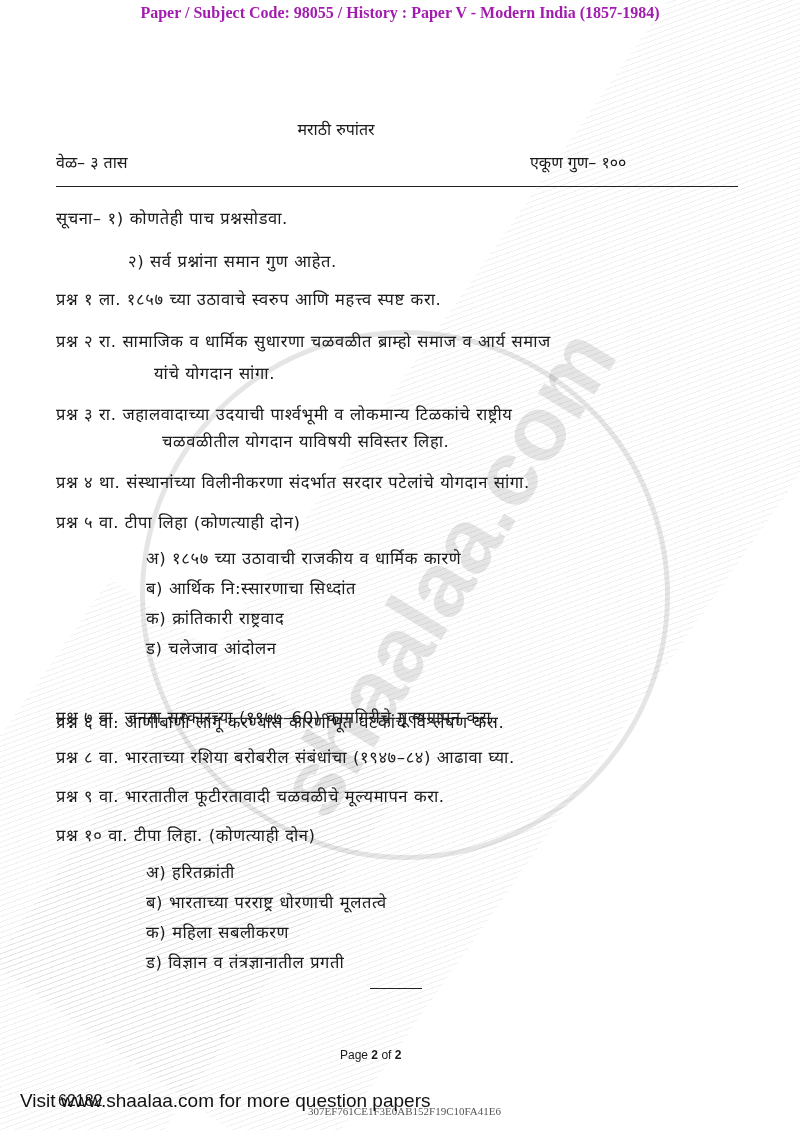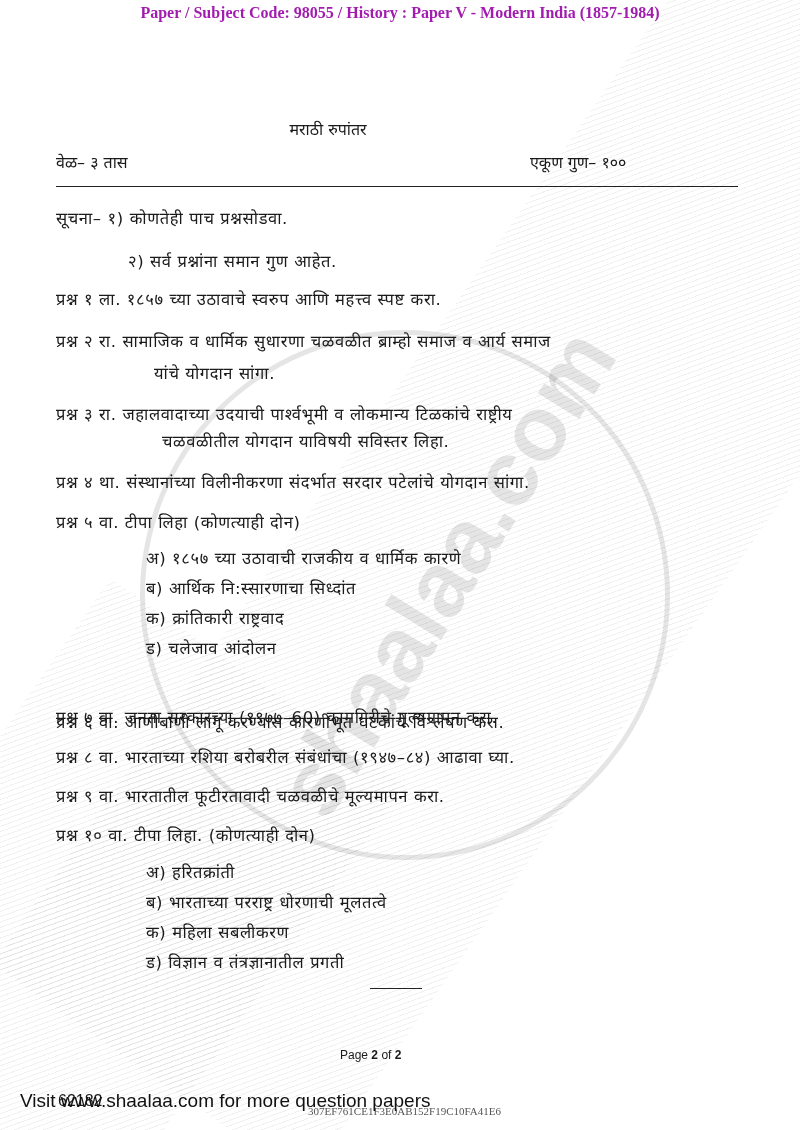--- a/index.html
+++ b/index.html
@@ -22,21 +22,21 @@
   .wm-text {
     position: absolute; left: 170px; top: 520px; transform: rotate(-58deg);
     font-family: "Liberation Sans", sans-serif; font-size: 92px; font-weight: bold;
     color: rgba(0,0,0,0.10); pointer-events: none; white-space: nowrap;
   }
   .header-code {
     position: absolute; top: 4px; left: 0; width: 800px; text-align: center;
     font-family: "Liberation Serif", serif; font-weight: bold; font-size: 16px; color: #a21caf;
   }
   .heading {
-    position: absolute; top: 118px; left: 0; width: 656px; text-align: center; font-size: 16px;
+    position: absolute; top: 118px; left: 8px; width: 656px; text-align: center; font-size: 16px;
   }
   .meta-left { position: absolute; top: 151px; left: 56px; font-size: 16px; }
   .meta-right { position: absolute; top: 151px; left: 530px; font-size: 16px; }
   .rule {
     position: absolute; top: 186px; left: 56px; width: 682px; height: 0;
     border-top: 1.5px solid #222;
   }
   .line { position: absolute; font-size: 16.5px; white-space: nowrap; letter-spacing: 0.6px; }
   .end-rule {
     position: absolute; top: 988px; left: 370px; width: 52px; border-top: 1.5px solid #222;

